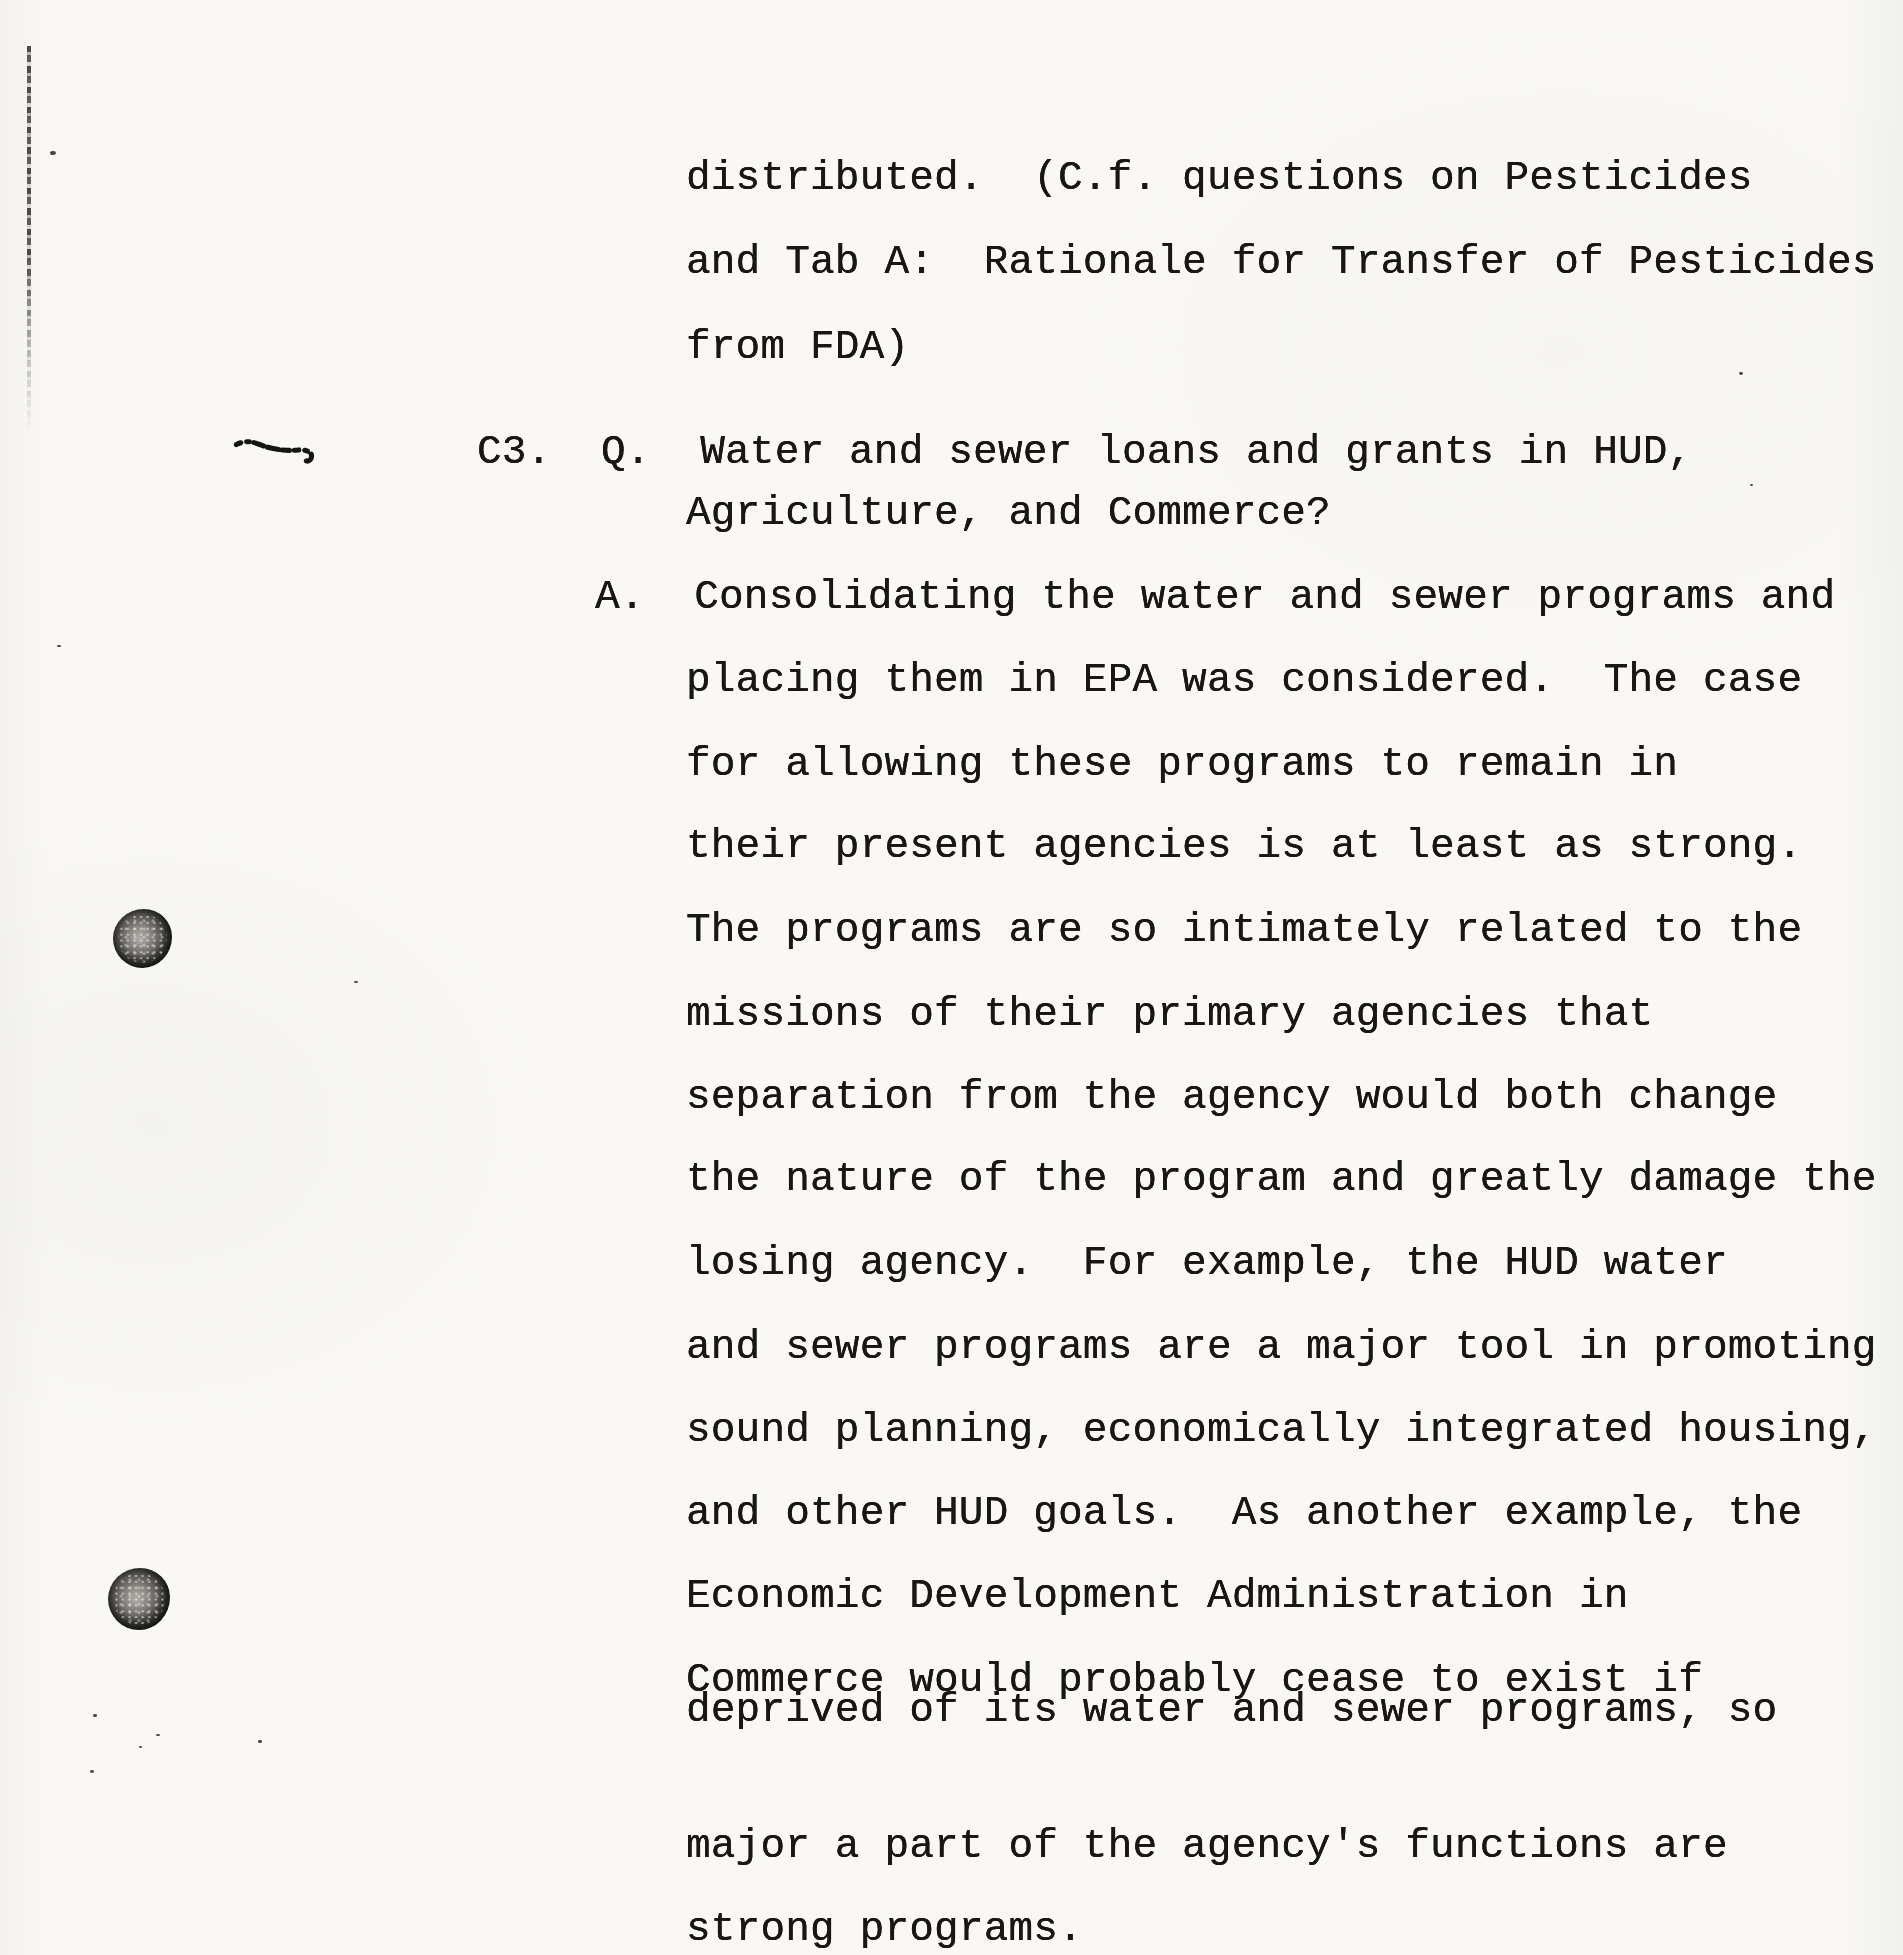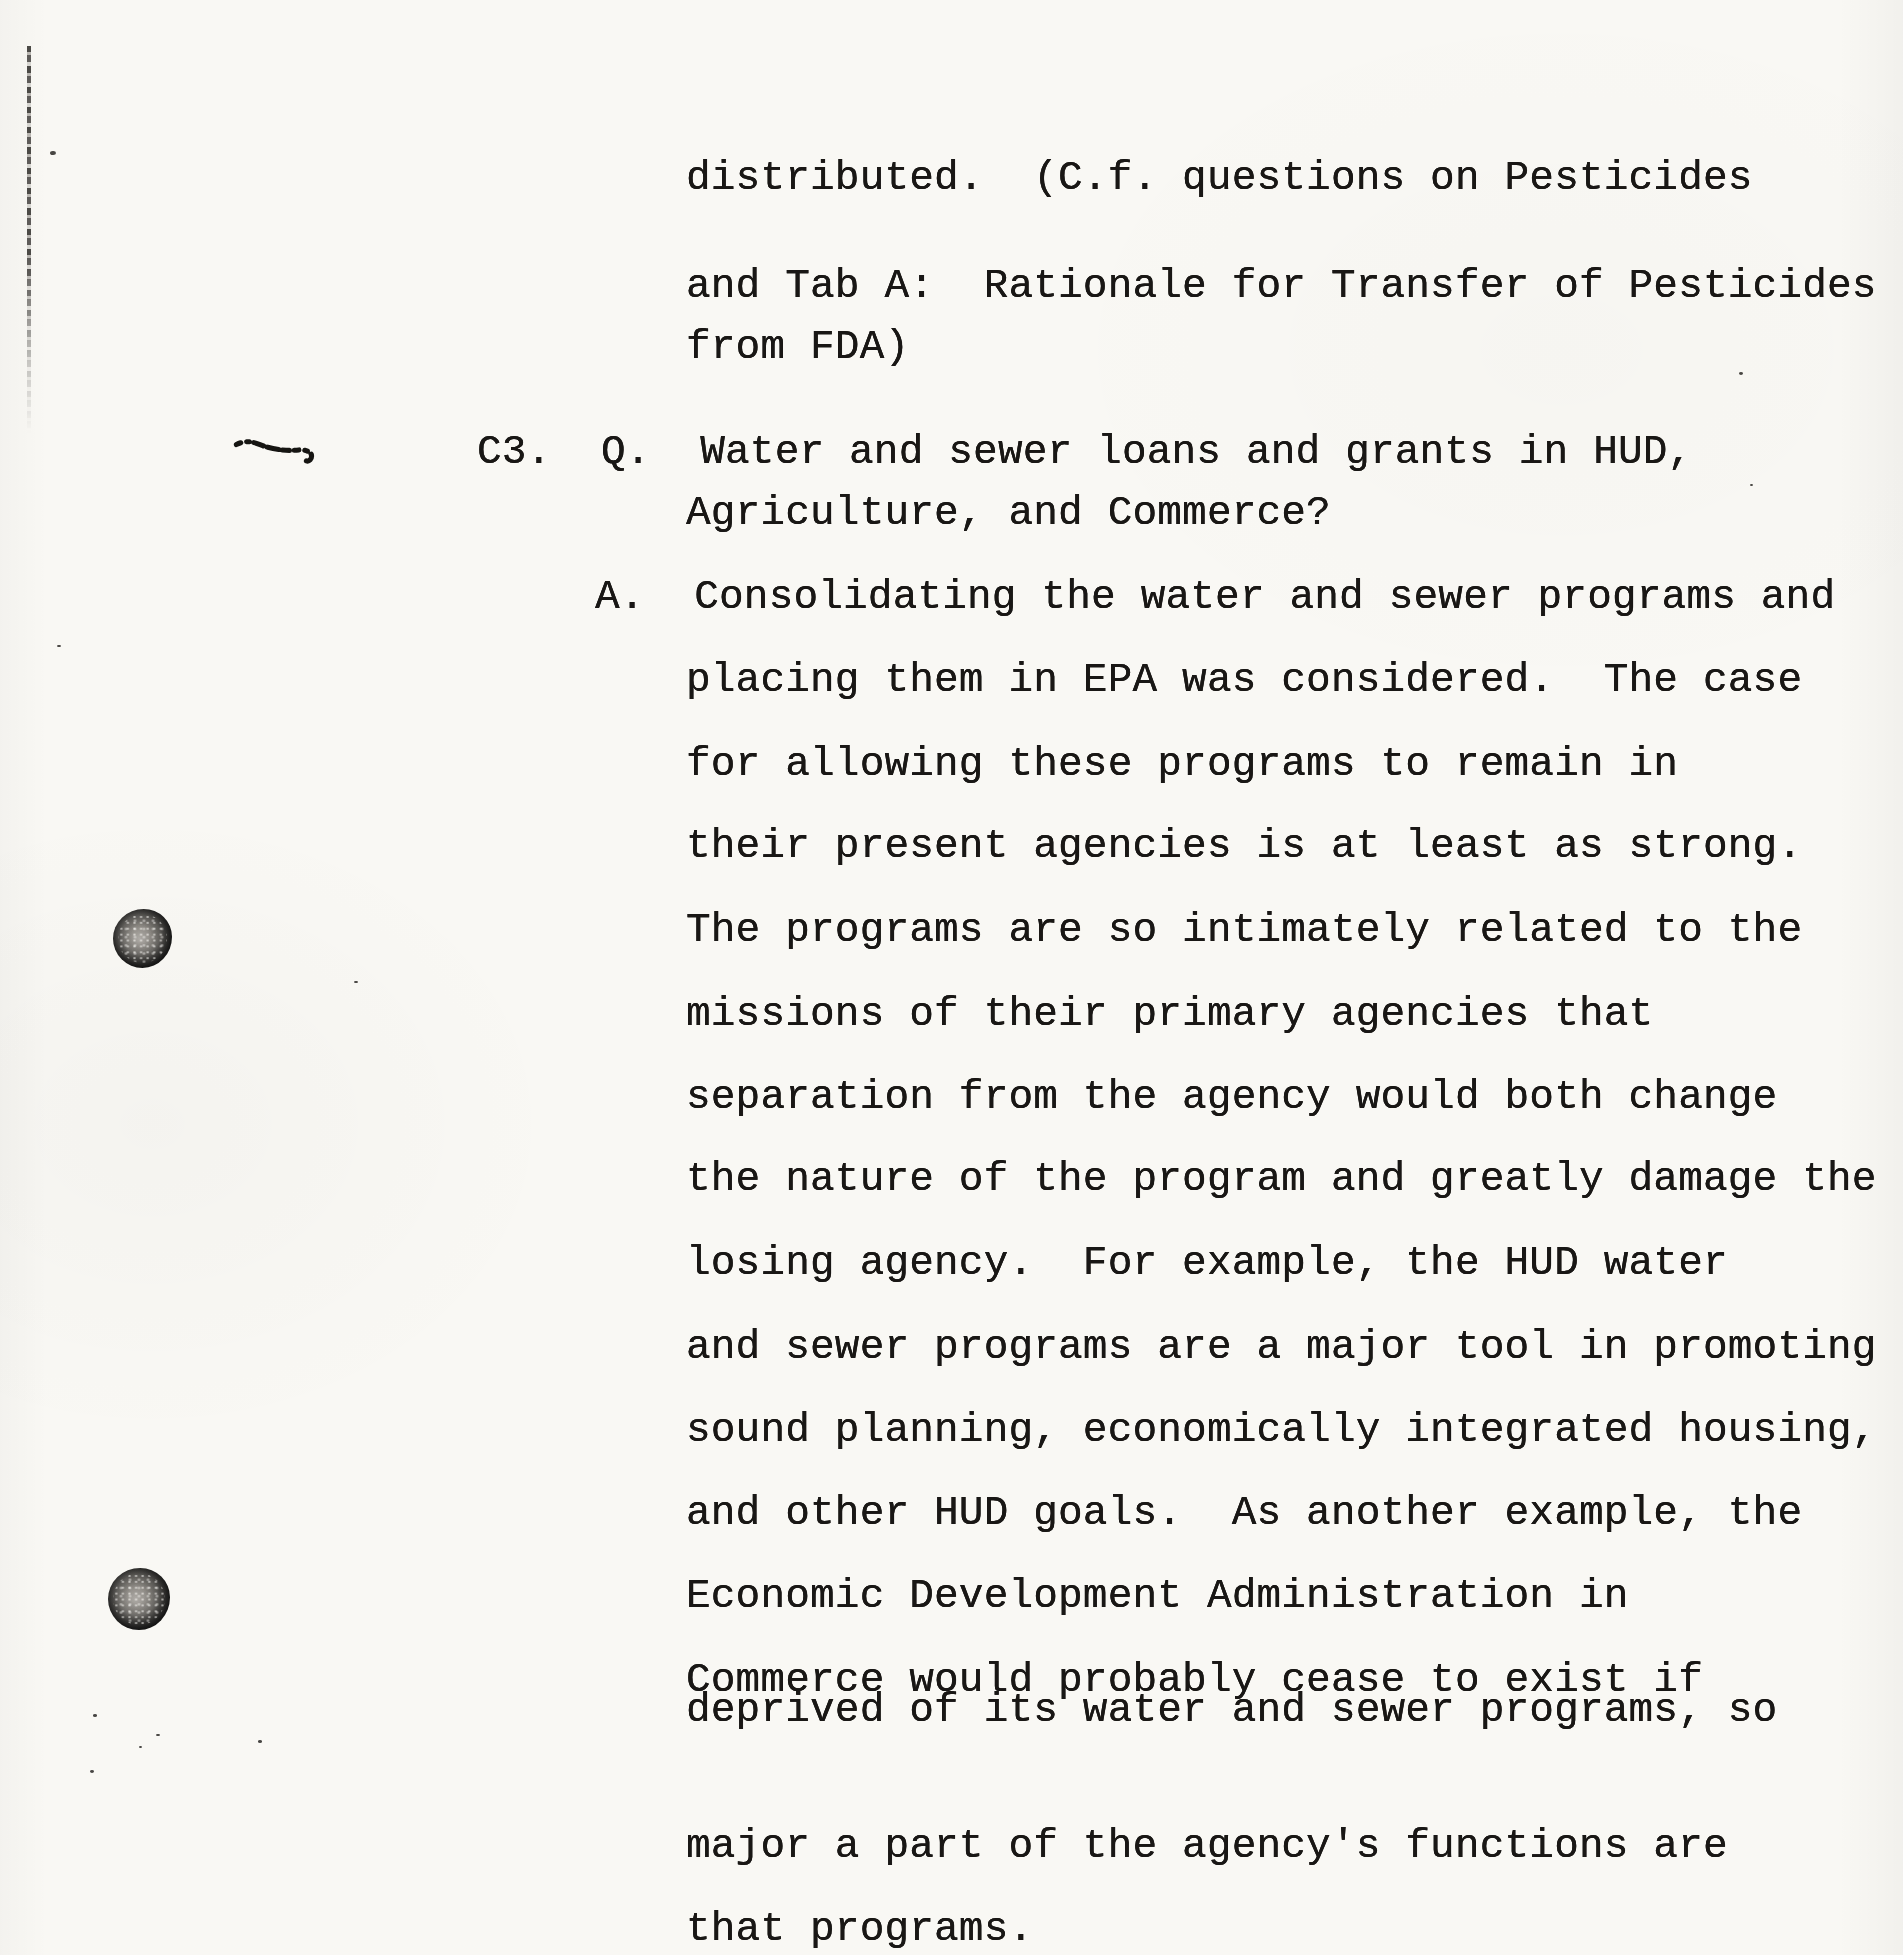--- a/index.html
+++ b/index.html
@@ -63,41 +63,41 @@
     position: absolute; background: #2a2825; border-radius: 50%;
     filter: blur(0.3px); opacity: 0.85;
   }
 </style>
 </head>
 <body>
 
 <div class="page">
   <div class="text-layer">
       <div class="line" style="left: 686px; top: 157px; color: rgb(30, 28, 26);">distributed.  (C.f. questions on Pesticides</div>
-      <div class="line" style="left: 686px; top: 241px; color: rgb(30, 28, 26); margin-top: 24px;">and Tab A:  Rationale for Transfer of Pesticides</div>
+      <div class="line" style="left: 686px; top: 241px; color: rgb(30, 28, 26);">and Tab A:  Rationale for Transfer of Pesticides</div>
       <div class="line" style="left: 686px; top: 326px; color: rgb(30, 28, 26);">from FDA)</div>
       <div class="line" style="left: 477px; top: 408px; color: rgb(30, 28, 26); margin-top: 23px;">C3.  Q.  Water and sewer loans and grants in HUD,</div>
       <div class="line" style="left: 686px; top: 492px; color: rgb(30, 28, 26);">Agriculture, and Commerce?</div>
       <div class="line" style="left: 595px; top: 576px; color: rgb(30, 28, 26);">A.  Consolidating the water and sewer programs and</div>
       <div class="line" style="left: 686px; top: 659px; color: rgb(30, 28, 26);">placing them in EPA was considered.  The case</div>
       <div class="line" style="left: 686px; top: 743px; color: rgb(30, 28, 26);">for allowing these programs to remain in</div>
       <div class="line" style="left: 686px; top: 825px; color: rgb(30, 28, 26);">their present agencies is at least as strong.</div>
       <div class="line" style="left: 686px; top: 909px; color: rgb(30, 28, 26);">The programs are so intimately related to the</div>
       <div class="line" style="left: 686px; top: 993px; color: rgb(30, 28, 26);">missions of their primary agencies that</div>
       <div class="line" style="left: 686px; top: 1076px; color: rgb(30, 28, 26);">separation from the agency would both change</div>
       <div class="line" style="left: 686px; top: 1158px; color: rgb(30, 28, 26);">the nature of the program and greatly damage the</div>
       <div class="line" style="left: 686px; top: 1242px; color: rgb(30, 28, 26);">losing agency.  For example, the HUD water</div>
       <div class="line" style="left: 686px; top: 1326px; color: rgb(30, 28, 26);">and sewer programs are a major tool in promoting</div>
       <div class="line" style="left: 686px; top: 1409px; color: rgb(30, 28, 26); text-align: right;">sound planning, economically integrated housing,</div>
       <div class="line" style="left: 686px; top: 1492px; color: rgb(30, 28, 26);">and other HUD goals.  As another example, the</div>
       <div class="line" style="left: 686px; top: 1575px; color: rgb(30, 28, 26);">Economic Development Administration in</div>
       <div class="line" style="left: 686px; top: 1659px; color: rgb(30, 28, 26);">Commerce would probably cease to exist if</div>
       <div class="line" style="left: 686px; top: 1689px; color: rgb(30, 28, 26);">deprived of its water and sewer programs, so</div>
       <div class="line" style="left: 686px; top: 1825px; color: rgb(30, 28, 26);">major a part of the agency's functions are</div>
-      <div class="line" style="left: 686px; top: 1908px; color: rgb(30, 28, 26);">that programs.</div>
+      <div class="line" style="left: 686px; top: 1908px; color: rgb(30, 28, 26);">strong programs.</div>
     </div>
 
   <div class="scratch-line" style="left: 27px; top: 46px; width: 3.5px; height: 387px;"></div>
 
   <svg class="pen-scribble" viewBox="0 0 224 84" xmlns="http://www.w3.org/2000/svg" style="left: 233px; top: 435px; width: 88px; height: 33px;">
     <path d="M8,28 C42,10 60,26 88,32 C112,38 142,40 168,36 C182,34 198,40 200,48 C202,58 194,66 187,63" fill="none" stroke="#161512" stroke-width="13" stroke-linecap="round" stroke-dasharray="12 15 7 12 26 10 30 9 18 12"></path>
   </svg>
 
 <div class="blob" style="left: 113px; top: 909px; width: 59px; height: 59px;"></div>
     <div class="blob" style="left: 108px; top: 1568px; width: 62px; height: 62px;"></div>

